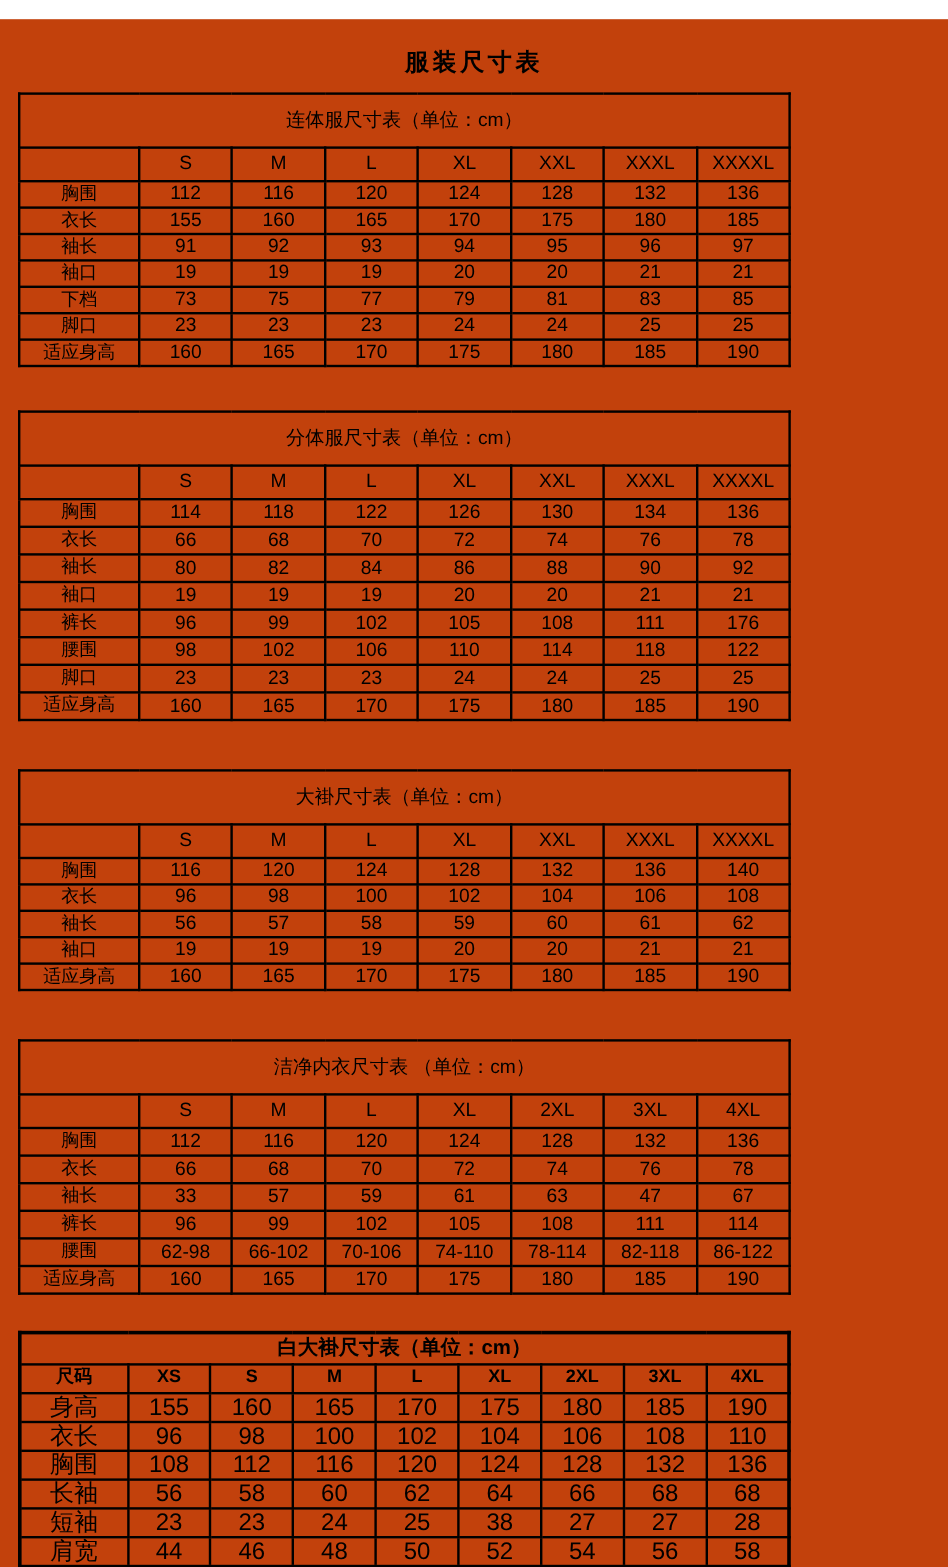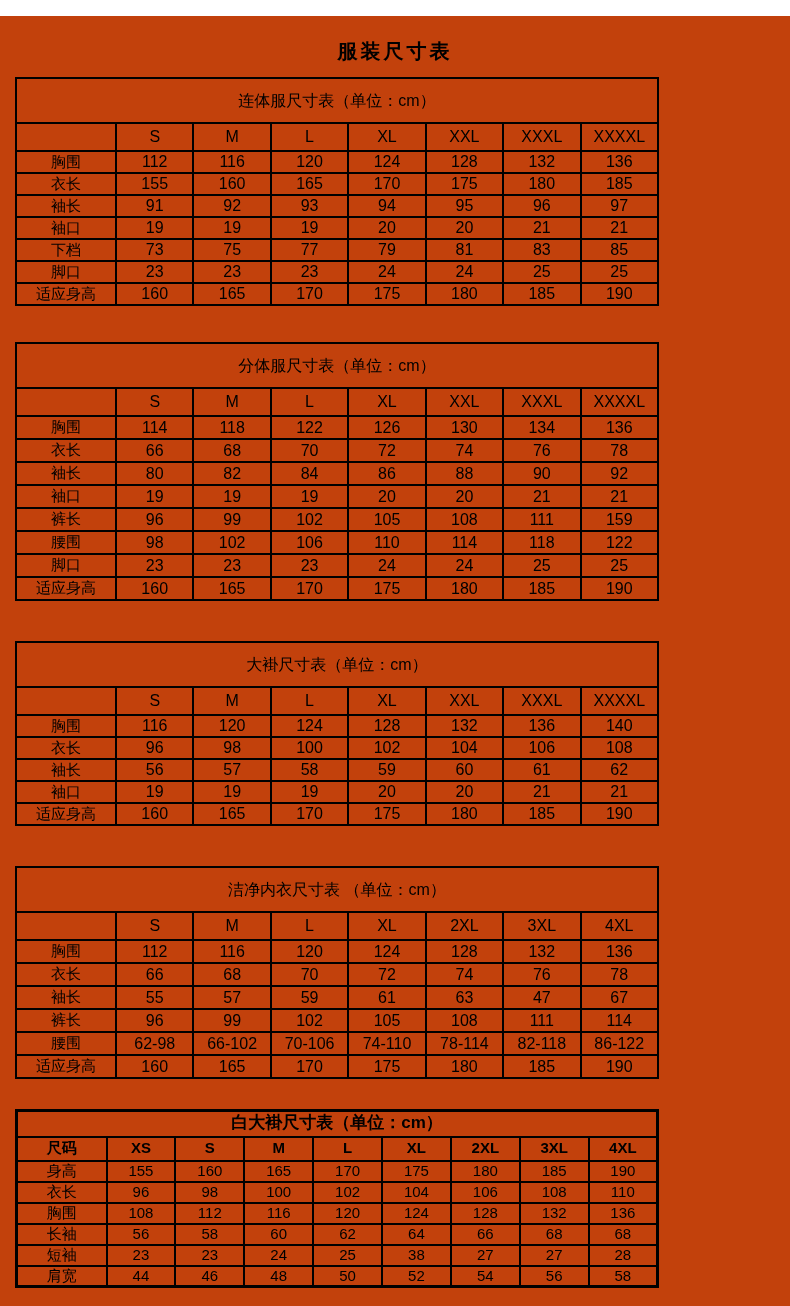--- a/index.html
+++ b/index.html
@@ -52,21 +52,21 @@
 
   .tbl-0 tbody tr, .tbl-2 tbody tr { height: 22px; }
   .tbl-1 tbody tr, .tbl-3 tbody tr { height: 23px; }
 
   
   .tbl-4 { border: 3px solid #000; }
   .tbl-4 td, .tbl-4 th { border-width: 2px; font-weight: 700; }
   .tbl-4 .title-cell { height: 26px; font-size: 17px; font-weight: 700; }
   .tbl-4 .header-row th { height: 24px; font-size: 15px; }
   .tbl-4 tbody tr { height: 21px; }
-  .tbl-4 tbody td, .tbl-4 tbody th { font-size: 15px; }
+  .tbl-4 tbody td, .tbl-4 tbody th { font-size: 20px; }
 </style>
 </head>
 <body>
 
 <div class="page">
   <h1 class="page-title">服装尺寸表</h1>
   <div class="tables">
       <table class="size-table tbl-0">
         <colgroup>
           <col style="width: 100px;">
@@ -234,21 +234,21 @@
             <td>21</td>
           </tr>
           <tr>
             <th>裤长</th>
             <td>96</td>
             <td>99</td>
             <td>102</td>
             <td>105</td>
             <td>108</td>
             <td>111</td>
-            <td>159</td>
+            <td>176</td>
           </tr>
           <tr>
             <th>腰围</th>
             <td>98</td>
             <td>102</td>
             <td>106</td>
             <td>110</td>
             <td>114</td>
             <td>118</td>
             <td>122</td>
@@ -396,21 +396,21 @@
             <td>66</td>
             <td>68</td>
             <td>70</td>
             <td>72</td>
             <td>74</td>
             <td>76</td>
             <td>78</td>
           </tr>
           <tr>
             <th>袖长</th>
-            <td>55</td>
+            <td>33</td>
             <td>57</td>
             <td>59</td>
             <td>61</td>
             <td>63</td>
             <td>47</td>
             <td>67</td>
           </tr>
           <tr>
             <th>裤长</th>
             <td>96</td>

